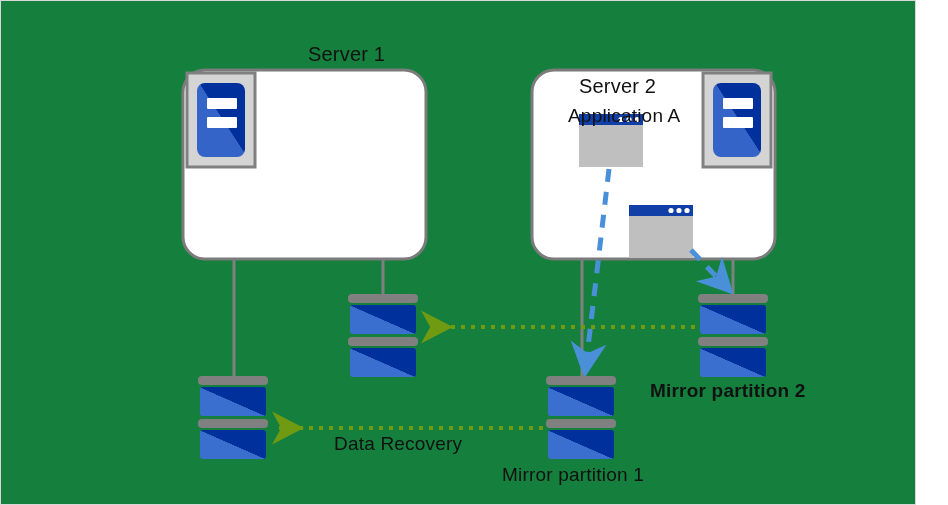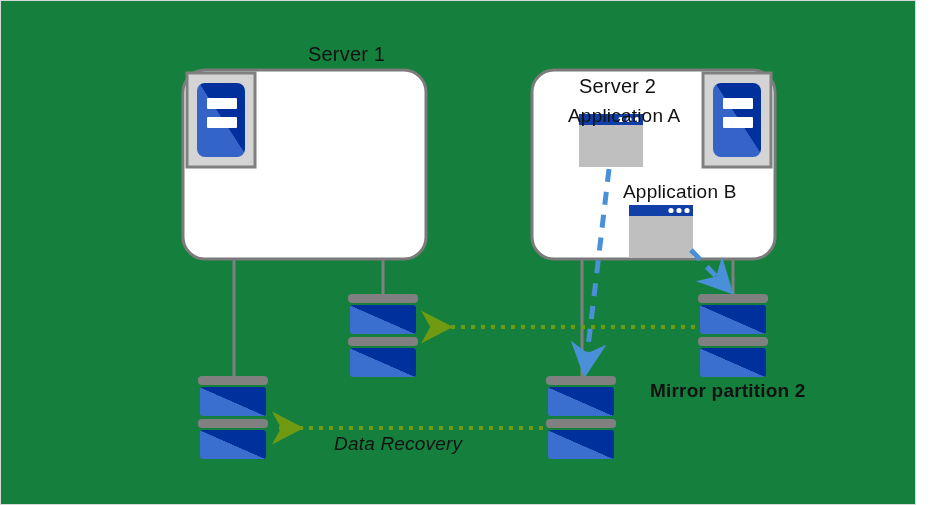--- a/index.html
+++ b/index.html
@@ -126,20 +126,20 @@
       <rect x="547" y="429" width="66" height="29" rx="3" fill="url(#diskGrad)"></rect>
     </g>
   </svg>
 
   <div class="lbl big" style="left:307px;top:42px;">Server 1</div>
 
   <div class="lbl big" style="left:578px;top:42px;margin-top:32px;">Server 2</div>
 
   <div class="lbl" style="left:567px;top:104px;">Application A</div>
 
-  <div class="lbl" style="left:622px;top:180px;">Application B</div>
 
   <div class="lbl" style="left:649px;top:379px;font-weight:bold;">Mirror partition 2</div>
 
+  <div class="lbl" style="left:501px;top:463px;">Mirror partition 1</div>
 
-  <div class="lbl" style="left:333px;top:432px;font-style:italic;">Data Recovery</div>
+  <div class="lbl" style="left:333px;top:432px;">Data Recovery</div>
 
 </div>
 
 </body></html>

